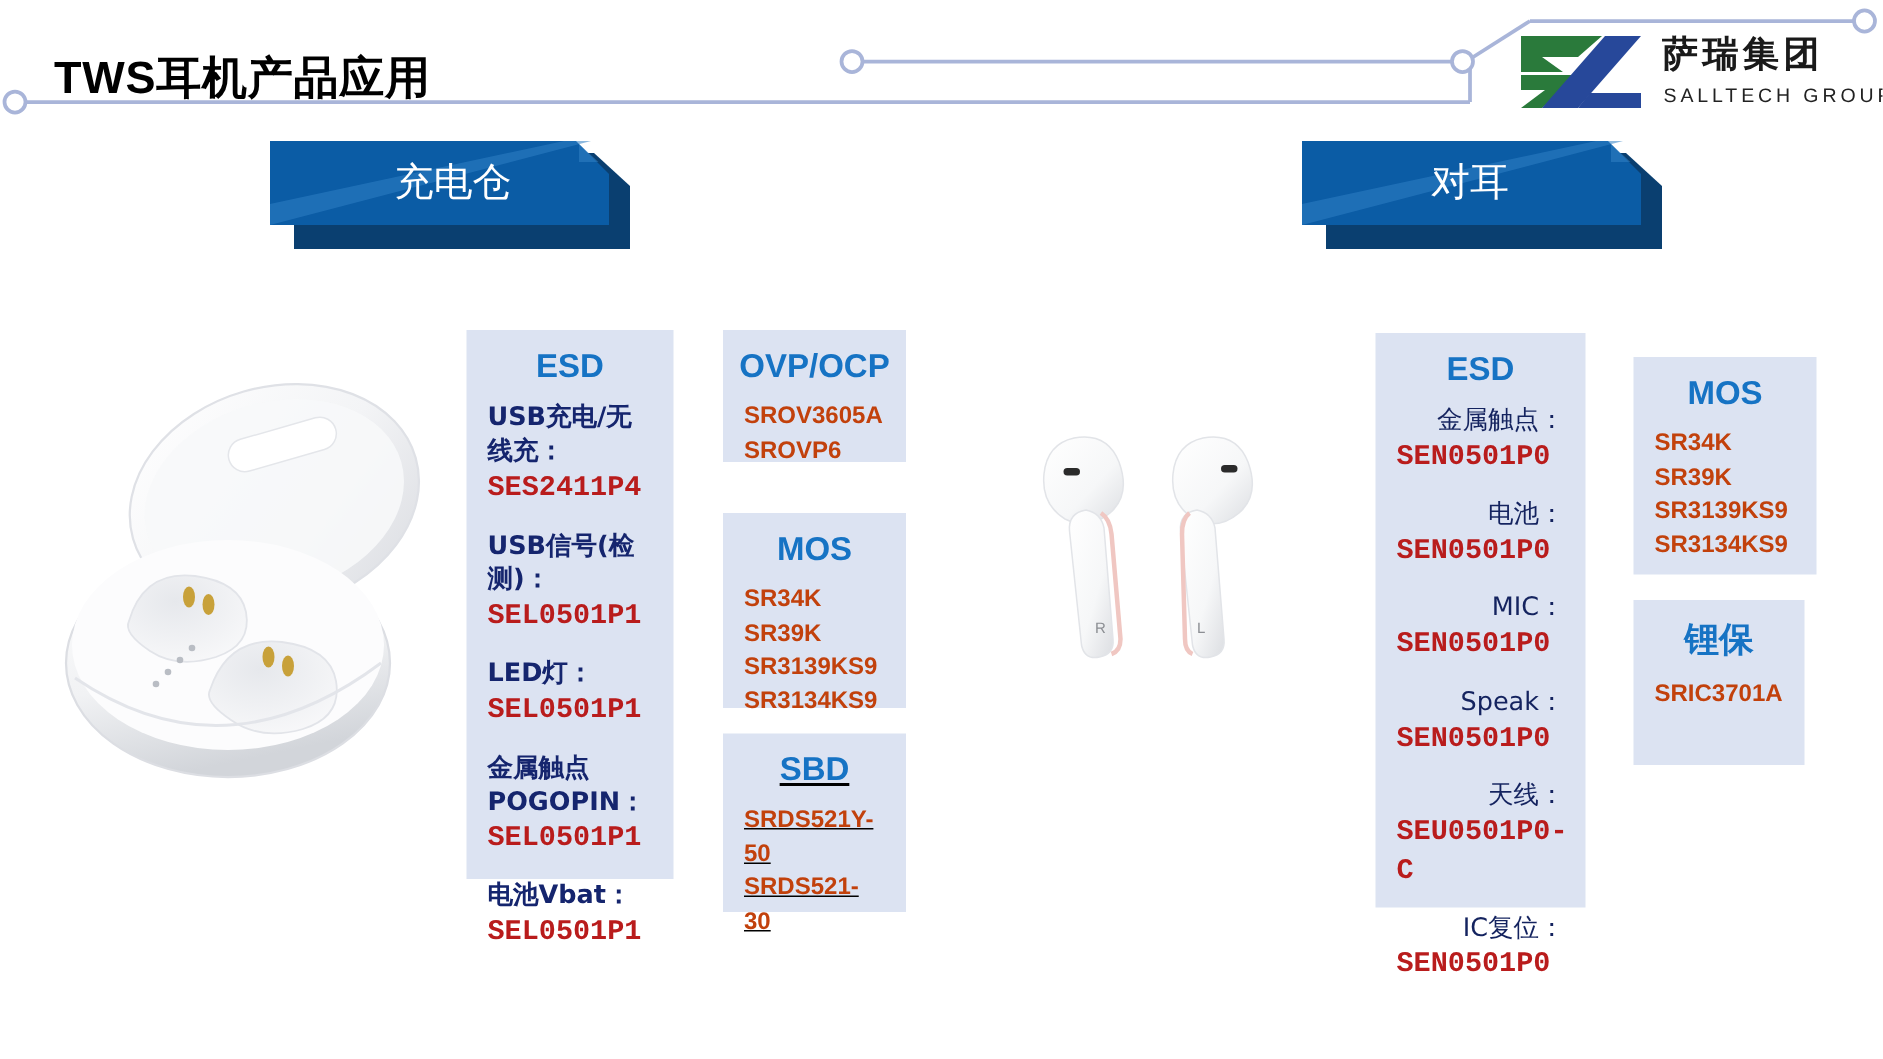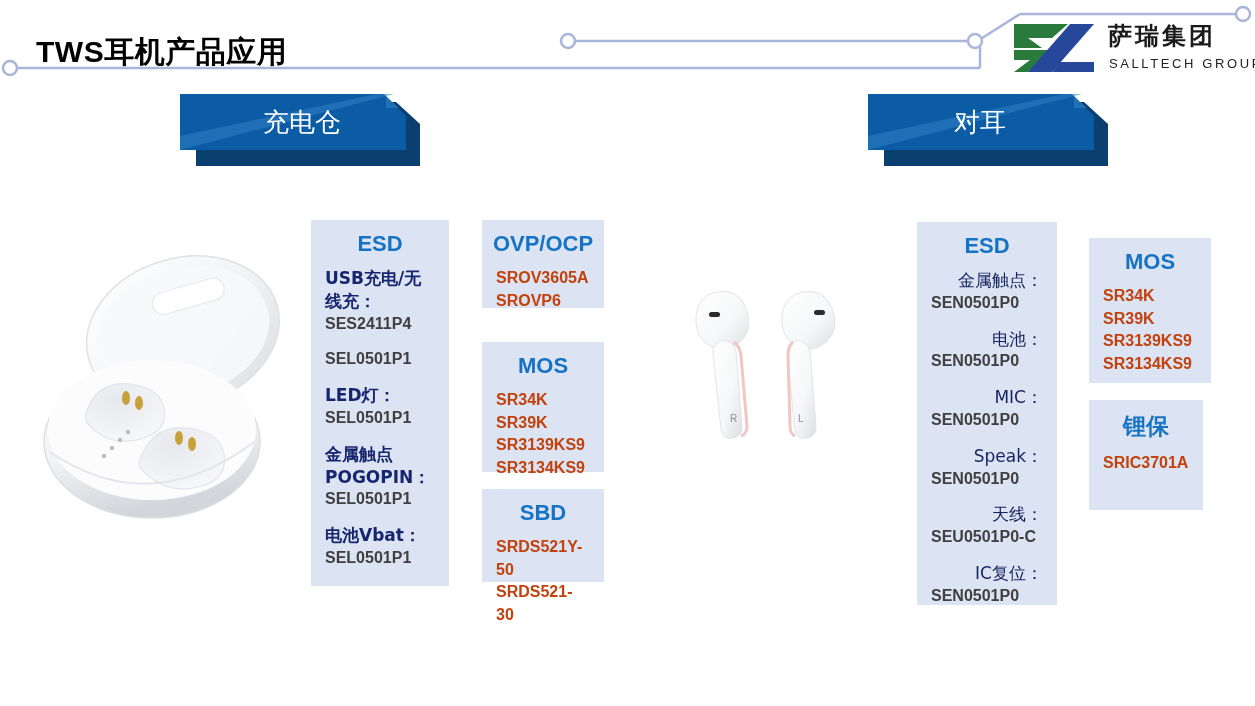--- a/index.html
+++ b/index.html
@@ -99,25 +99,25 @@
   .entry { margin-bottom: 14px; }
   .entry:last-child { margin-bottom: 12px; }
   .entry-label {
     color: #15256e;
     font-size: 17px;
     font-weight: bold;
     line-height: 1.35;
     font-family: "DejaVu Sans", "Liberation Sans", sans-serif;
   }
   .entry-value {
-    color: #404040;
-    font-size: 16px;
+    color: #b91c1c;
+    font-size: 19px;
     font-weight: bold;
     line-height: 1.35;
-    font-family: Liberation Sans, sans-serif;
+    font-family: Liberation Mono, monospace;
   }
   
   .card.light .entry-label { font-weight: normal; color: #14235f; text-align: right; }
   .card.light .entry-value { font-weight: bold; }
 
   .plain-list {
     padding: 0 14px;
     color: #c2410c;
     font-size: 16px;
     font-weight: bold;
@@ -262,20 +262,21 @@
 </svg>
 
 <div class="card" style="left:311px; top:220px; width:138px; height:366px;">
   <div class="card-title">ESD</div>
   <div class="card-body">
     <div class="entry">
       <div class="entry-label">USB充电/无线充：</div>
       <div class="entry-value">SES2411P4</div>
     </div>
     <div class="entry">
+      <div class="entry-label">USB信号(检测)：</div>
       <div class="entry-value">SEL0501P1</div>
     </div>
     <div class="entry">
       <div class="entry-label">LED灯：</div>
       <div class="entry-value">SEL0501P1</div>
     </div>
     <div class="entry">
       <div class="entry-label" style="white-space:pre-line;">金属触点
 POGOPIN：</div>
       <div class="entry-value">SEL0501P1</div>
@@ -298,21 +299,21 @@
 <div class="card" style="left:482px; top:342px; width:122px; height:130px;">
   <div class="card-title">MOS</div>
   <div class="plain-list">
     <div>SR34K</div>
     <div>SR39K</div>
     <div>SR3139KS9</div>
     <div>SR3134KS9</div>
   </div>
 </div>
 
-<div class="card" style="left:482px; top:489px; width:122px; height:93px;">
+<div class="card" style="left:482px; top:489px; width:122px; height:119px;text-decoration:underline;">
   <div class="card-title">SBD</div>
   <div class="plain-list">
     <div>SRDS521Y-50</div>
     <div>SRDS521-30</div>
   </div>
 </div>
 
 <div class="card light" style="left:917px; top:222px; width:140px; height:383px;">
   <div class="card-title">ESD</div>
   <div class="card-body">

